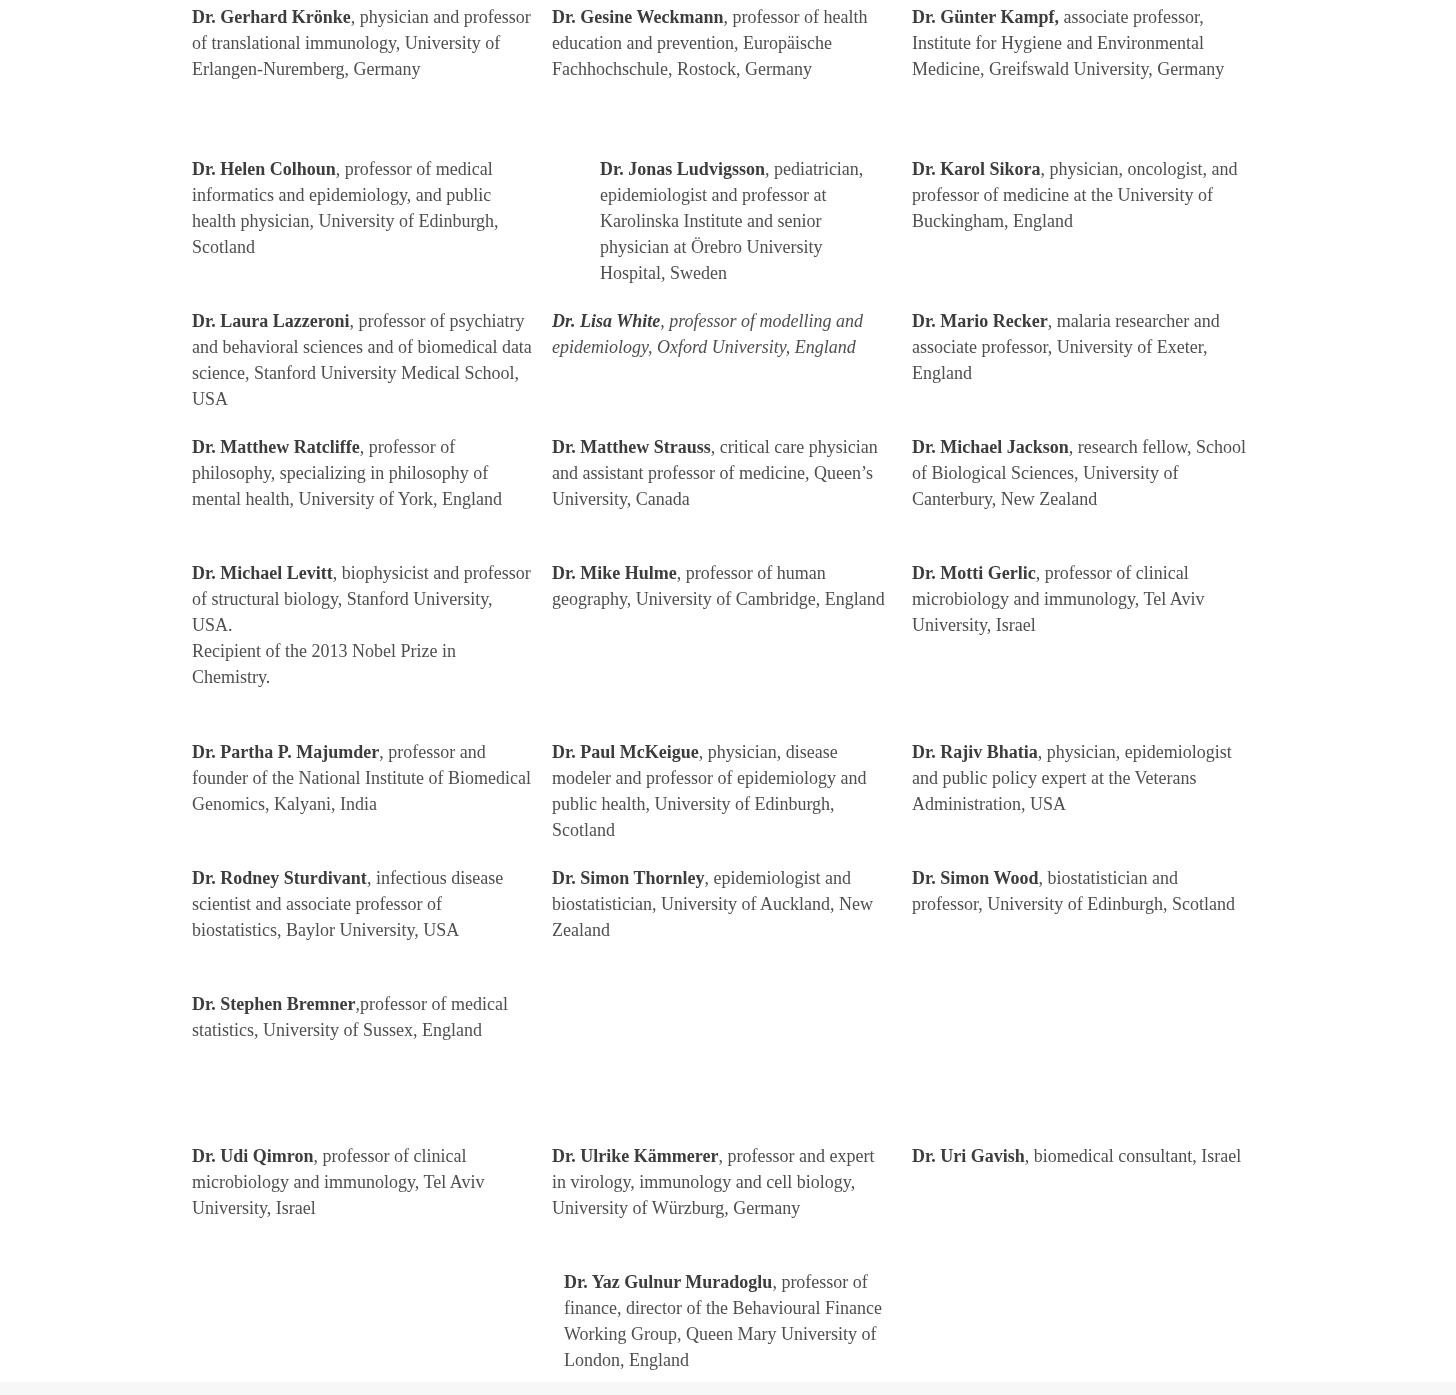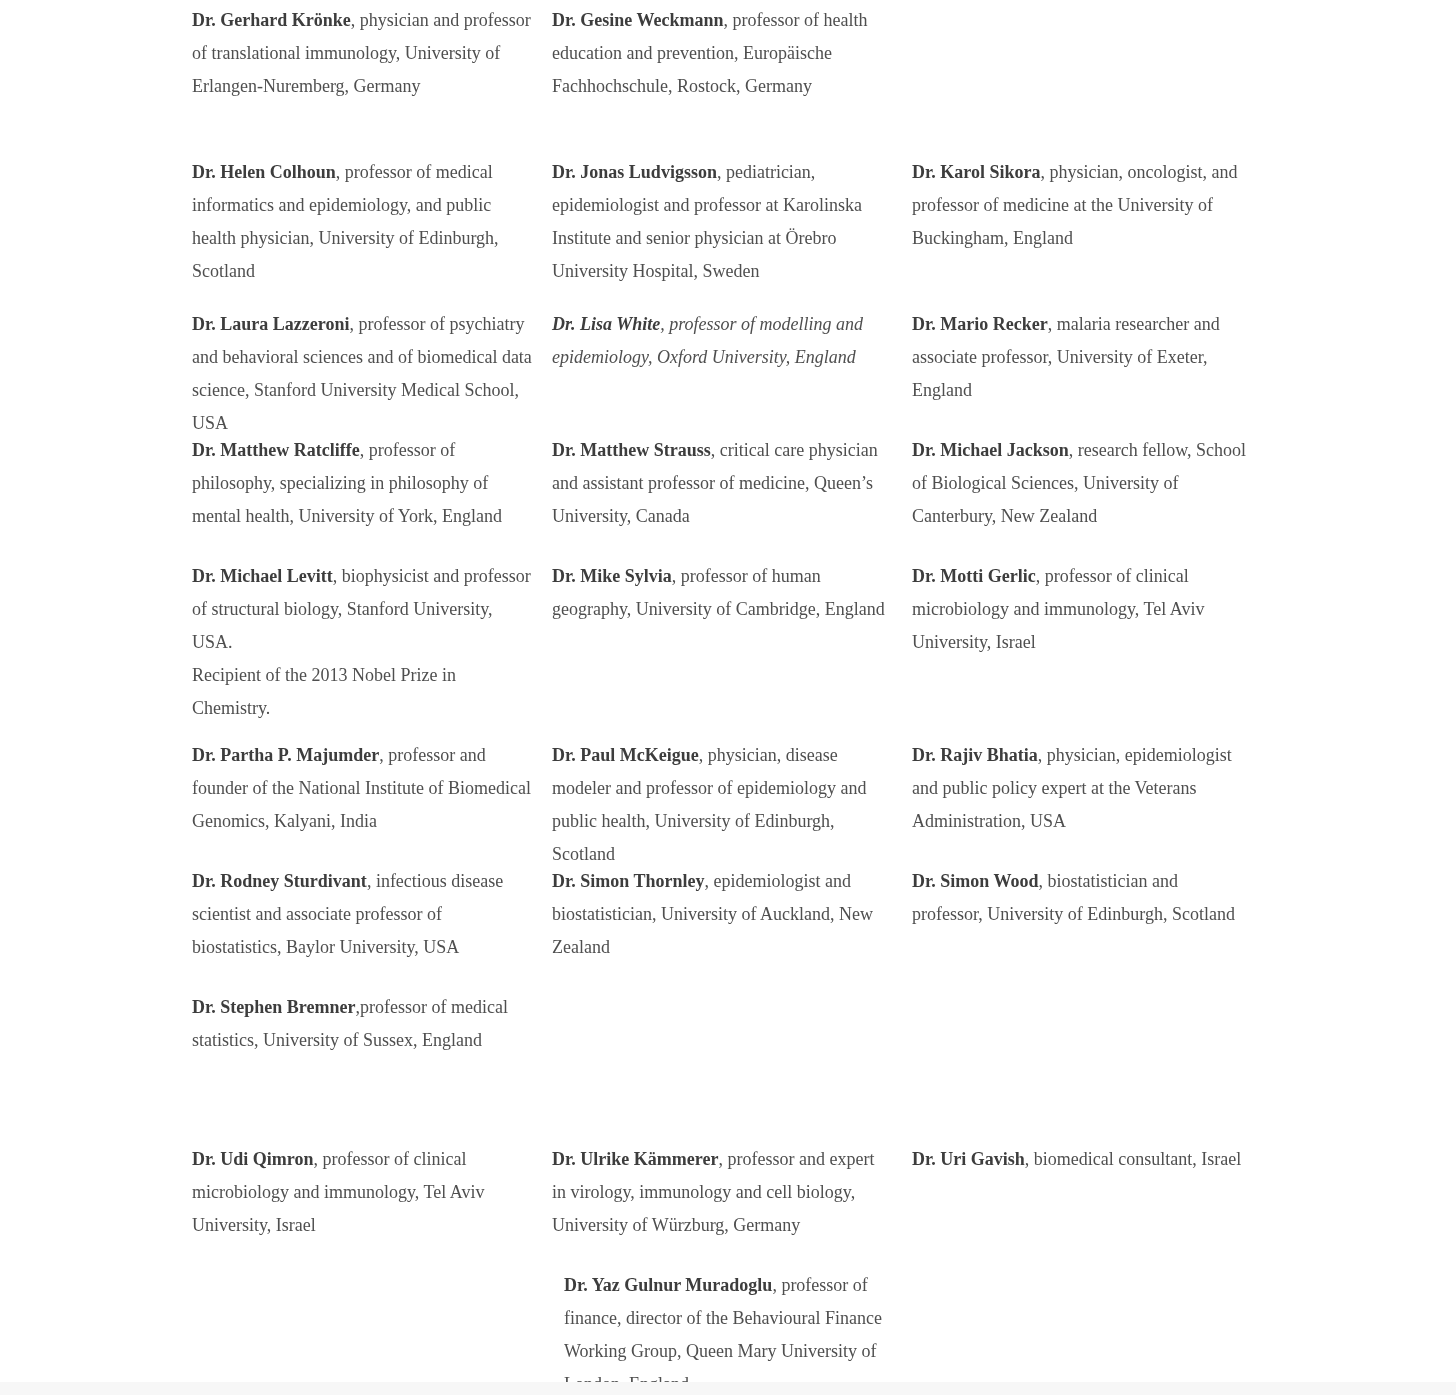--- a/index.html
+++ b/index.html
@@ -24,21 +24,21 @@
     width:1456px;
   }
   .grid{
     display:grid;
     grid-template-columns:340px 340px 340px;
     column-gap:20px;
     grid-template-rows:152px 152px 126px 126px 179px 126px 126px 152px 126px 1fr;
   }
   .cell{
     font-size:18px;
-    line-height:33px;
+    line-height:26px;
     text-align:left;
     align-self:start;
   }
   .cell b{
     color:var(--name);
     font-weight:bold;
   }
   .footer-strip{
     position:absolute;
     left:0;
@@ -54,25 +54,29 @@
 <div class="page">
   <div class="grid">
       <div class="cell" style="grid-area: 1 / 1;">
     <b>Dr. Gerhard Krönke</b><span>, physician and professor of translational immunology, University of Erlangen-Nuremberg, Germany</span>
     
   </div>
       <div class="cell" style="grid-area: 1 / 2;">
     <b>Dr. Gesine Weckmann</b><span>, professor of health education and prevention, Europäische Fachhochschule, Rostock, Germany</span>
     
   </div>
+      <div class="cell" style="grid-area: 1 / 3;">
+    <b>Dr. Günter Kampf,</b><span> associate professor, Institute for Hygiene and Environmental Medicine, Greifswald University, Germany</span>
+    
+  </div>
       <div class="cell" style="grid-area: 2 / 1;">
     <b>Dr. Helen Colhoun</b><span>, professor of medical informatics and epidemiology, and public health physician, University of Edinburgh, Scotland</span>
     
   </div>
-      <div class="cell" style="grid-area: 2 / 2;">
+      <div class="cell" style="grid-area: 2 / 2; margin-left: 48px;">
     <b>Dr. Jonas Ludvigsson</b><span>, pediatrician, epidemiologist and professor at Karolinska Institute and senior physician at Örebro University Hospital, Sweden</span>
     
   </div>
       <div class="cell" style="grid-area: 2 / 3;">
     <b>Dr. Karol Sikora</b><span>, physician, oncologist, and professor of medicine at the University of Buckingham, England</span>
     
   </div>
       <div class="cell" style="grid-area: 3 / 1;">
     <b>Dr. Laura Lazzeroni</b><span>, professor of psychiatry and behavioral sciences and of biomedical data science, Stanford University Medical School, USA</span>
     
@@ -95,21 +99,21 @@
   </div>
       <div class="cell" style="grid-area: 4 / 3;">
     <b>Dr. Michael Jackson</b><span>, research fellow, School of Biological Sciences, University of Canterbury, New Zealand</span>
     
   </div>
       <div class="cell" style="grid-area: 5 / 1;">
     <b>Dr. Michael Levitt</b><span>, biophysicist and professor of structural biology, Stanford University, USA.</span>
     <div>Recipient of the 2013 Nobel Prize in Chemistry.</div>
   </div>
       <div class="cell" style="grid-area: 5 / 2;">
-    <b>Dr. Mike Sylvia</b><span>, professor of human geography, University of Cambridge, England</span>
+    <b>Dr. Mike Hulme</b><span>, professor of human geography, University of Cambridge, England</span>
     
   </div>
       <div class="cell" style="grid-area: 5 / 3;">
     <b>Dr. Motti Gerlic</b><span>, professor of clinical microbiology and immunology, Tel Aviv University, Israel</span>
     
   </div>
       <div class="cell" style="grid-area: 6 / 2;">
     <b>Dr. Paul McKeigue</b><span>, physician, disease modeler and professor of epidemiology and public health, University of Edinburgh, Scotland</span>
     
   </div>

